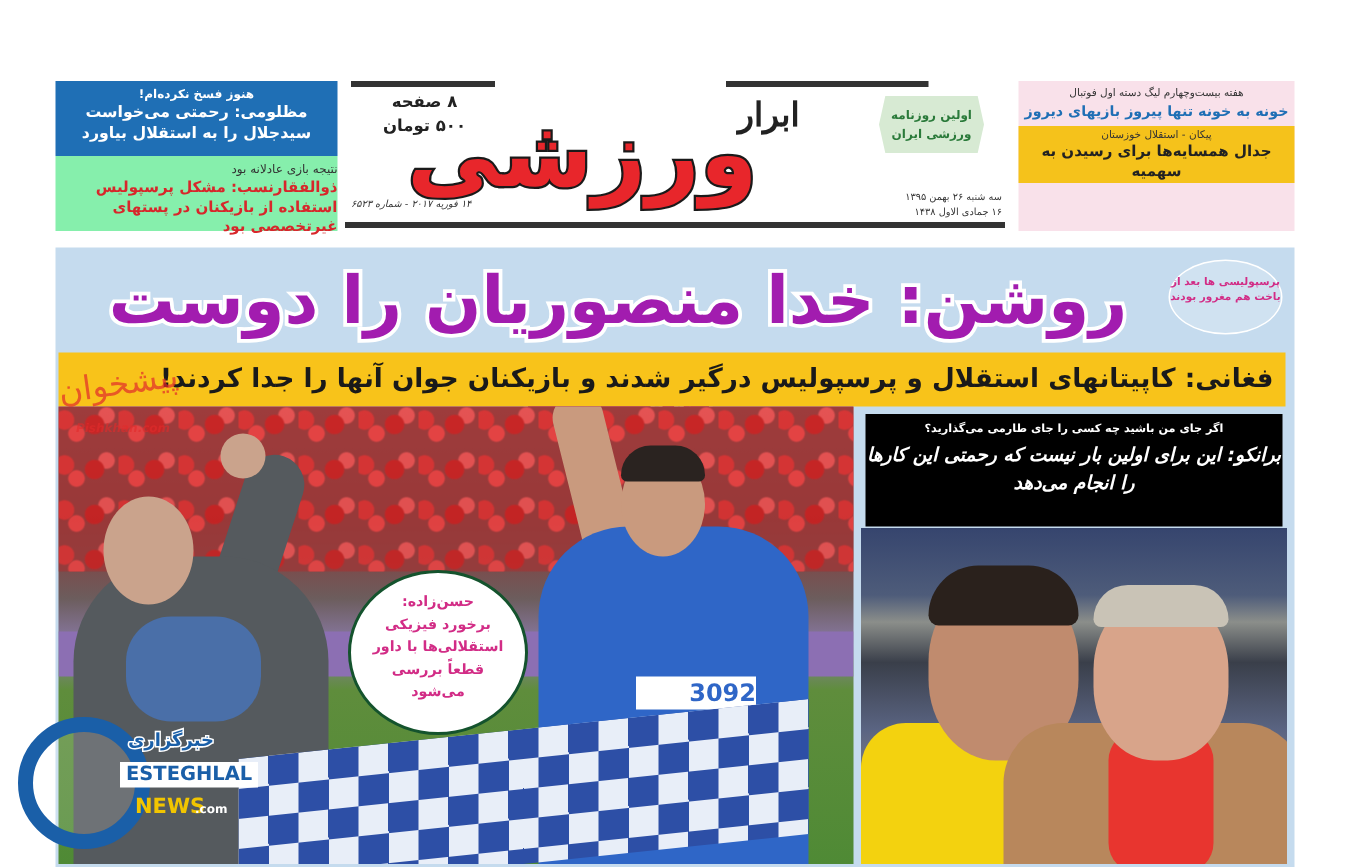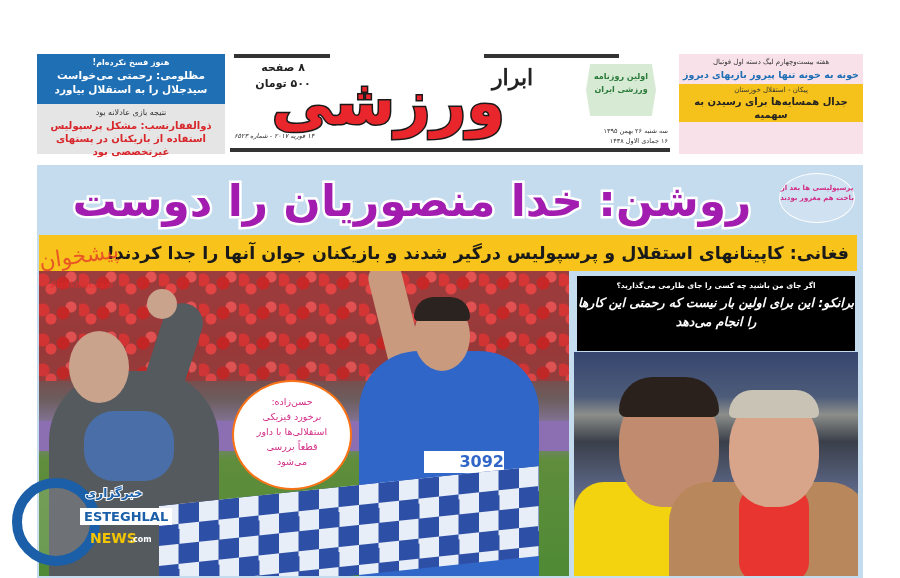--- a/index.html
+++ b/index.html
@@ -3,35 +3,35 @@
 <meta charset="utf-8">
 <style>
   * { box-sizing: border-box; margin: 0; padding: 0; }
   html, body { width: 900px; height: 578px; background: #ffffff; overflow: hidden; }
   body { position: relative; font-family: "DejaVu Sans", sans-serif; direction: rtl; }
 
   
   .box-left-top { position: absolute; left: 37px; top: 54px; width: 188px; height: 50px; background: #1f6fb5; color: #fff; text-align: center; padding-top: 3px; }
   .box-left-top .kicker { font-size: 8px; font-weight: bold; color: #fff; line-height: 11px; }
   .box-left-top .head { font-size: 10.5px; font-weight: bold; line-height: 14px; }
-  .box-left-bot { position: absolute; left: 37px; top: 104px; width: 188px; height: 50px; background: #e5e5e5; text-align: center; padding-top: 3px; }
+  .box-left-bot { position: absolute; left: 37px; top: 104px; width: 188px; height: 50px; background: #86efac; text-align: right; padding-top: 3px; }
   .box-left-bot .kicker { font-size: 8px; color: #333; line-height: 12px; }
   .box-left-bot .head { font-size: 10px; font-weight: bold; color: #d8262b; line-height: 13px; }
 
   .mast { position: absolute; left: 230px; top: 52px; width: 440px; height: 102px; }
   .mast .rule-top-l { position: absolute; left: 4px; top: 2px; width: 96px; height: 4px; background: #333; }
   .mast .rule-top-r { position: absolute; left: 254px; top: 2px; width: 135px; height: 4px; background: #333; }
   .mast .rule-bot { position: absolute; left: 0; top: 96px; width: 440px; height: 4px; background: #333; }
   .mast .pages { position: absolute; left: 18px; top: 8px; width: 70px; text-align: center; font-size: 11px; font-weight: bold; color: #222; line-height: 16px; }
   .mast .date-greg { position: absolute; left: 4px; top: 80px; width: 120px; font-size: 6.5px; color: #333; text-align: left; direction: rtl; font-style: italic; }
   .mast .logo-small { position: absolute; left: 262px; top: 12px; font-size: 22px; font-weight: bold; color: #222; font-family: "DejaVu Serif", serif; }
   .mast .logo { position: absolute; left: 115px; top: 8px; width: 160px; height: 86px; }
   .mast .logo-text { position: absolute; left: 0; top: 0; width: 160px; text-align: center; font-size: 62px; font-weight: bold; color: #e8262b; line-height: 86px;
         -webkit-text-stroke: 3px #1a1a1a; paint-order: stroke fill; font-family: "DejaVu Sans", sans-serif; letter-spacing: -2px; }
-  .mast .badge { position: absolute; left: 356px; top: 12px; width: 70px; height: 52px; background: #d7ead3; clip-path: polygon(6% 0,94% 0,100% 50%,94% 100%,6% 100%,0 50%); text-align: center; font-size: 8px; font-weight: bold; color: #2a7a3a; line-height: 13px; padding-top: 6px; }
+  .mast .badge { position: absolute; left: 356px; top: 12px; width: 70px; height: 38px; background: #d7ead3; clip-path: polygon(6% 0,94% 0,100% 50%,94% 100%,6% 100%,0 50%); text-align: center; font-size: 8px; font-weight: bold; color: #2a7a3a; line-height: 13px; padding-top: 6px; }
   .mast .date-pers { position: absolute; left: 330px; top: 74px; width: 108px; font-size: 6.5px; color: #333; text-align: right; line-height: 10px; }
 
   .box-right { position: absolute; left: 679px; top: 54px; width: 184px; height: 100px; background: #f9e1ea; text-align: center; }
   .box-right .kicker { font-size: 7px; color: #333; line-height: 11px; padding-top: 3px; }
   .box-right .head1 { font-size: 9.5px; font-weight: bold; color: #1f6fb5; line-height: 14px; }
   .box-right .mid { background: #f5c21b; margin: 2px 0; padding: 1px 0; }
   .box-right .mid .k2 { font-size: 7px; color: #333; line-height: 10px; }
   .box-right .mid .h2 { font-size: 10px; font-weight: bold; color: #222; line-height: 13px; }
   .box-right .head3 { font-size: 10.5px; font-weight: bold; color: #1a7a3a; line-height: 13px; }
 
@@ -60,21 +60,21 @@
   .photo-left .player-hair { position: absolute; left: 375px; top: 26px; width: 56px; height: 24px; background: #2a2320; border-radius: 28px 28px 6px 6px; }
   .photo-left .player-arm { position: absolute; left: 340px; top: -10px; width: 34px; height: 120px; background: #c99a7e; transform: rotate(-14deg); border-radius: 16px; }
   .photo-left .flag { position: absolute; left: 120px; top: 215px; width: 380px; height: 90px;
         background: repeating-conic-gradient(#2d4fa6 0 25%, #e8eef8 0 50%) 0 0/40px 40px; transform: skewY(-6deg); }
   .photo-left .number { position: absolute; left: 385px; top: 180px; width: 80px; height: 22px; background: #fff; color: #2f66c7; font-weight: bold; font-size: 16px; text-align: right; line-height: 22px; direction: ltr; }
 
   .small-caption { position: absolute; left: 110px; top: 110px; width: 300px; font-size: 7.5px; font-weight: bold; color: #fff; text-align: center; text-shadow: 0 0 2px #000; }
   .sub-headline { position: absolute; left: 22px; top: 140px; width: 380px; font-size: 17px; font-weight: bold; color: #1f72b8; text-align: center;
         -webkit-text-stroke: 4px #ffffff; paint-order: stroke fill; line-height: 24px; }
 
-  .bubble { position: absolute; left: 195px; top: 215px; width: 120px; height: 110px; border: 2px solid #f97316; border-radius: 50%; background: #fff; text-align: center; font-size: 9.5px; font-weight: normal; color: #d22c86; line-height: 15px; padding-top: 12px; }
+  .bubble { position: absolute; left: 195px; top: 215px; width: 120px; height: 110px; border: 2px solid #14532d; border-radius: 50%; background: #fff; text-align: center; font-size: 9.5px; font-weight: bold; color: #d22c86; line-height: 15px; padding-top: 12px; }
 
   .watermark { position: absolute; left: 4px; top: 78px; width: 78px; font-size: 22px; color: #e22b2b; opacity: 0.7; font-family: "DejaVu Serif", serif; text-align: center; transform: rotate(-8deg); }
   .watermark-sub { position: absolute; left: 0px; top: 116px; width: 90px; font-size: 8px; color: #e22b2b; opacity: 0.6; font-style: italic; font-weight: bold; text-align: center; direction: ltr; }
 
   .red-box { position: absolute; left: 540px; top: 111px; width: 278px; height: 75px; background: #000000; text-align: center; color: #fff; }
   .red-box .kicker { font-size: 7.5px; font-weight: bold; line-height: 14px; padding-top: 3px; }
   .red-box .head { font-size: 12.5px; font-weight: bold; line-height: 19px; font-style: italic; }
 
   .photo-right { position: absolute; left: 537px; top: 187px; width: 284px; height: 224px; overflow: hidden;
         background: linear-gradient(180deg, #36456e 0%, #4e5c7a 20%, #8b8e8a 28%, #3a3f4a 40%, #5a6482 60%, #b7a88a 100%); }

